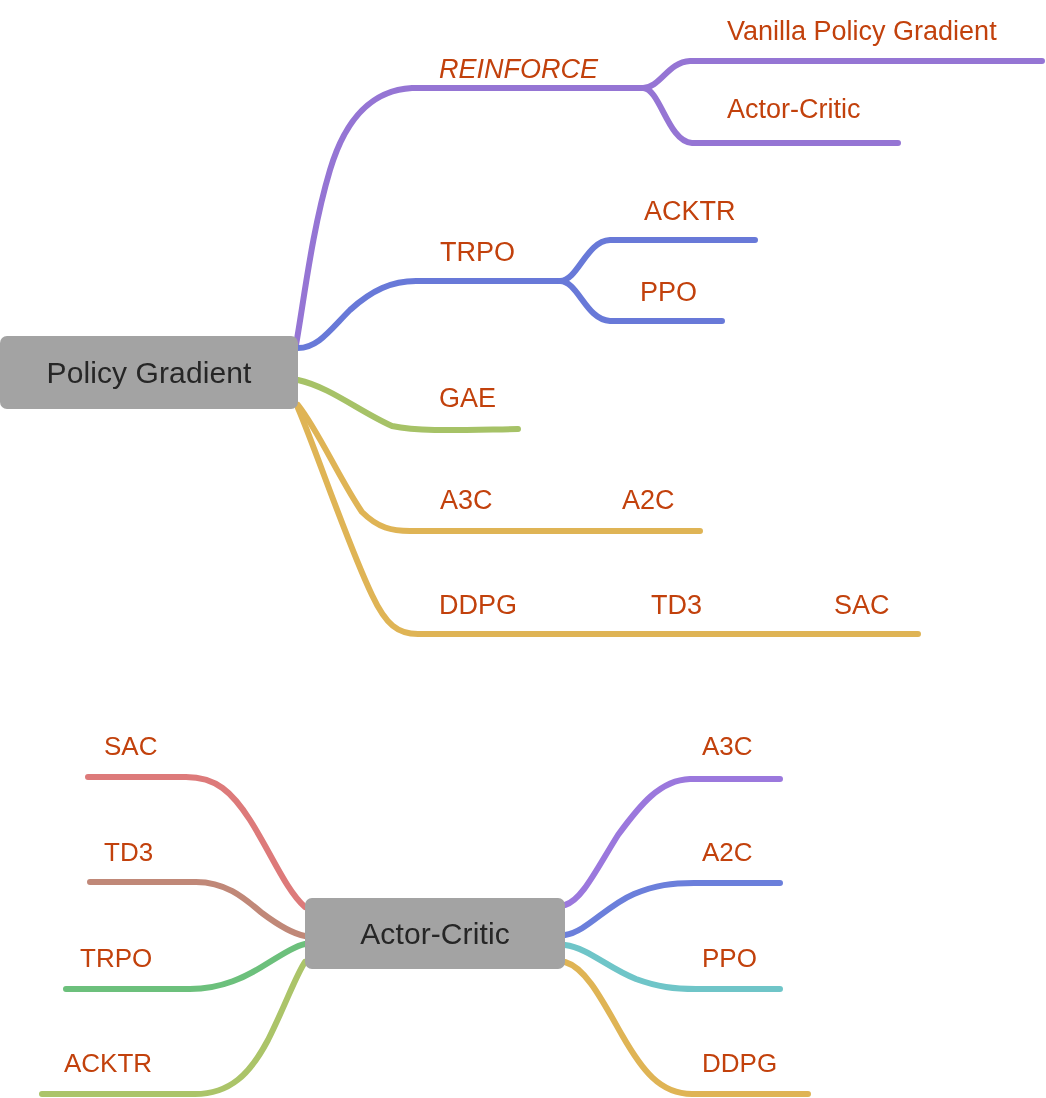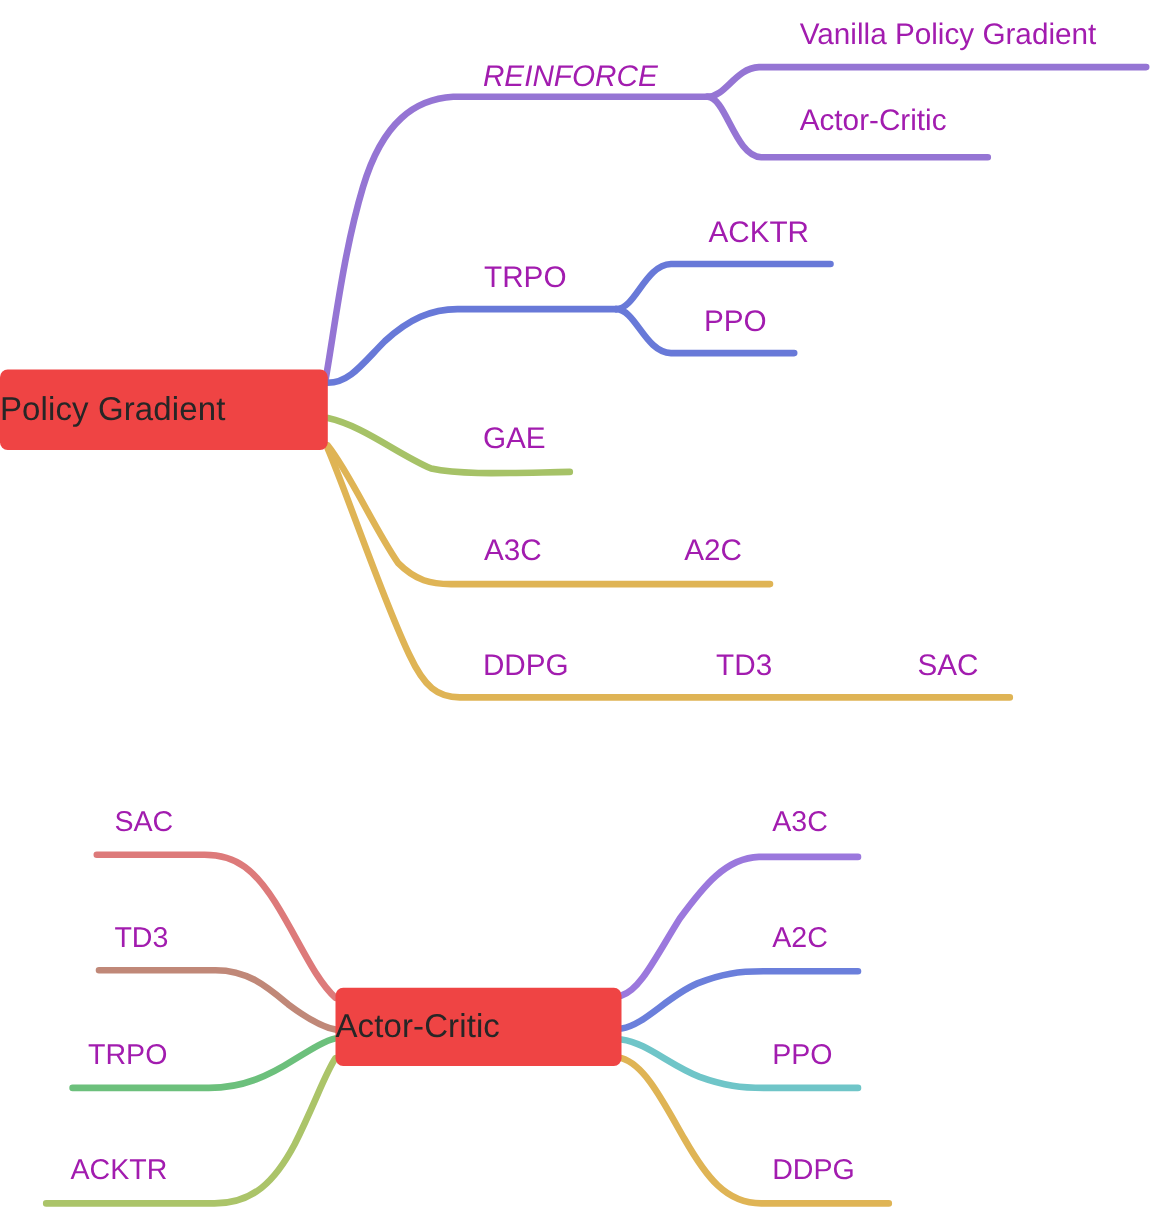--- a/index.html
+++ b/index.html
@@ -26,31 +26,31 @@
   svg.edges {
     position: absolute;
     left: 0;
     top: 0;
     width: 1046px;
     height: 1098px;
     overflow: visible;
   }
   .node-box {
     position: absolute;
-    background: #ef4444;
+    background: #a3a3a3;
     border-radius: 7px;
     display: flex;
     align-items: center;
-    justify-content: flex-start;
+    justify-content: center;
     color: #242424;
     box-sizing: border-box;
   }
   .node-label {
     position: absolute;
-    color: #a21caf;
+    color: #c2410c;
     white-space: nowrap;
     line-height: 1;
   }
   .root-text {
     font-size: 30px;
     color: #262626;
     letter-spacing: 0.1px;
   }
   .lbl-lg { font-size: 27px; }
   .lbl-md { font-size: 26px; }

